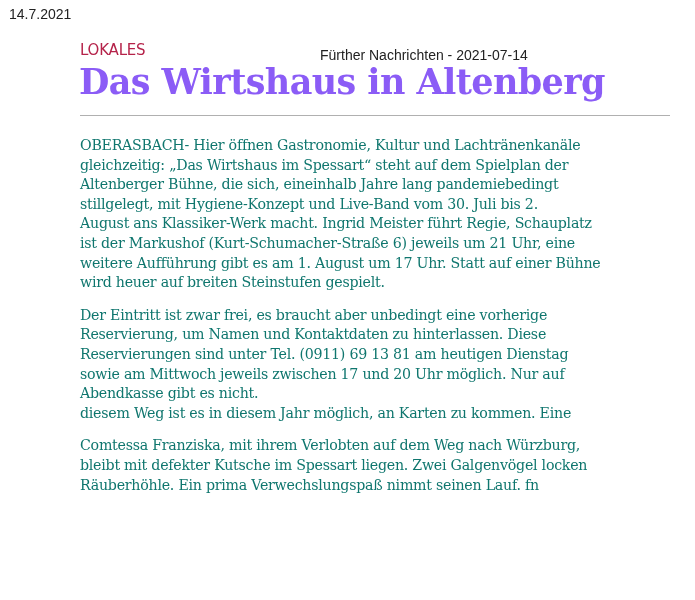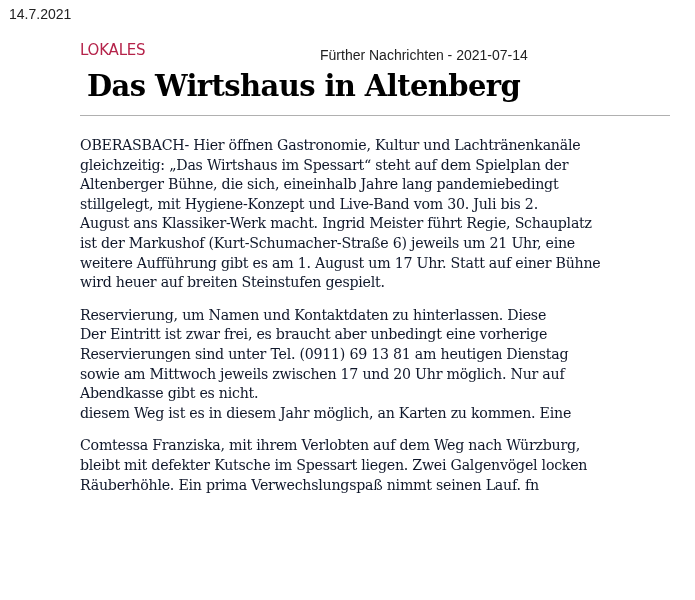--- a/index.html
+++ b/index.html
@@ -54,45 +54,45 @@
     .pageinfo {
       position: absolute;
       right: 0;
       top: 0;
       white-space: pre;
     }
     .headline {
       position: absolute;
       top: 61px;
       left: 79px;
-      margin: 8px;
+      margin: 0;
       font-family: "DejaVu Serif", serif;
       font-weight: bold;
-      font-size: 29px;
+      font-size: 35px;
       letter-spacing: -0.6px;
-      color: #000000;
+      color: #8b5cf6;
       white-space: nowrap;
     }
     .rule {
       position: absolute;
       top: 115px;
       left: 80px;
       width: 590px;
       height: 0;
       border-top: 1.5px solid #b0b0b0;
     }
     .article {
       position: absolute;
       top: 136px;
       left: 80px;
       width: 600px;
       font-family: "DejaVu Serif", serif;
       font-size: 14.2px;
       line-height: 19.6px;
-      color: #0f172a;
+      color: #0f766e;
       letter-spacing: -0.25px;
     }
     .article p {
       margin: 0 0 13px 0;
     }
     .line {
       display: block;
       white-space: nowrap;
     }
     .byline {
@@ -120,22 +120,22 @@
     <span class="line">OBERASBACH- Hier öffnen Gastronomie, Kultur und Lachtränenkanäle</span>
     <span class="line">gleichzeitig: „Das Wirtshaus im Spessart“ steht auf dem Spielplan der</span>
     <span class="line">Altenberger Bühne, die sich, eineinhalb Jahre lang pandemiebedingt</span>
     <span class="line">stillgelegt, mit Hygiene-Konzept und Live-Band vom 30. Juli bis 2.</span>
     <span class="line">August ans Klassiker-Werk macht. Ingrid Meister führt Regie, Schauplatz</span>
     <span class="line">ist der Markushof (Kurt-Schumacher-Straße 6) jeweils um 21 Uhr, eine</span>
     <span class="line">weitere Aufführung gibt es am 1. August um 17 Uhr. Statt auf einer Bühne</span>
     <span class="line">wird heuer auf breiten Steinstufen gespielt.</span>
   </p>
   <p>
+    <span class="line">Der Eintritt ist zwar frei, es braucht aber unbedingt eine vorherige</span>
     <span class="line">Reservierung, um Namen und Kontaktdaten zu hinterlassen. Diese</span>
-    <span class="line">Der Eintritt ist zwar frei, es braucht aber unbedingt eine vorherige</span>
     <span class="line">Reservierungen sind unter Tel. (0911) 69 13 81 am heutigen Dienstag</span>
     <span class="line">sowie am Mittwoch jeweils zwischen 17 und 20 Uhr möglich. Nur auf</span>
     <span class="line">Abendkasse gibt es nicht.</span>
     <span class="line">diesem Weg ist es in diesem Jahr möglich, an Karten zu kommen. Eine</span>
   </p>
   <p>
     <span class="line">Comtessa Franziska, mit ihrem Verlobten auf dem Weg nach Würzburg,</span>
     <span class="line">bleibt mit defekter Kutsche im Spessart liegen. Zwei Galgenvögel locken</span>
     <span class="line"><span>Räuberhöhle. Ein prima Verwechslungspaß nimmt seinen Lauf. </span><span class="byline">fn</span></span>
   </p>

